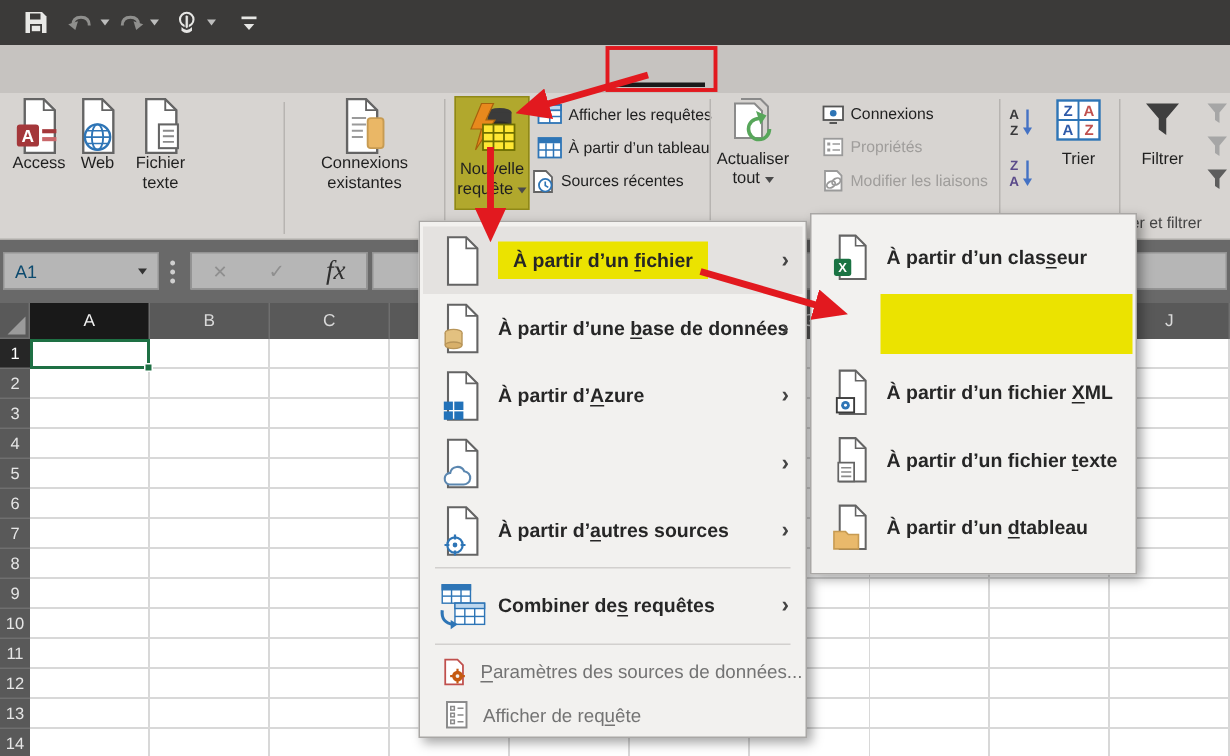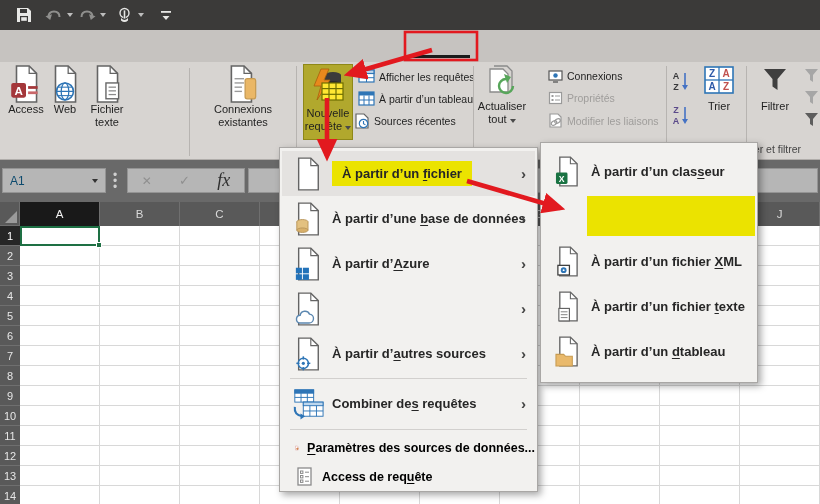--- a/index.html
+++ b/index.html
@@ -43,21 +43,21 @@
              repeating-linear-gradient(to bottom, transparent 0 19px, #d8d8d8 19px 20px); }
 
   
   .menu { background:#f2f1ef; border:1px solid #a9a7a5; box-shadow:3px 3px 7px rgba(0,0,0,.35); z-index:5; }
   .mitem { position:absolute; left:2px; right:2px; display:flex; align-items:center; cursor:default; }
   .mlabel { font-size:13px; font-weight:600; color:#262626; white-space:nowrap; }
   .mlabel u { text-underline-offset:2px; }
   .msep { position:absolute; left:10px; right:10px; height:1px; background:#d2d0ce; }
   .chev { position:absolute; right:9px; font-size:15px; color:#444; font-weight:600; }
   .hl { background:#ebe300; }
-  .msmall { font-size:12.5px; font-weight:700; color:#000000; }
+  .msmall { font-size:12.5px; font-weight:400; color:#737373; }
 
   svg { display:block; }
   .annot { left:0; top:0; width:820px; height:504px; z-index:9; pointer-events:none; }
 </style>
 </head>
 <body>
 
 <div id="app">
 
   <div class="abs titlebar">
@@ -472,21 +472,21 @@
     <div class="mitem" style="top:315px; height:27px">
       <svg width="17" height="19" viewBox="0 0 17 19" style="margin-left:14px">
         <rect x="2" y="1" width="13" height="17" fill="#fff" stroke="#8a8a8a" stroke-width="1.3"></rect>
         <rect x="4.5" y="4" width="2.4" height="2.4" fill="none" stroke="#8a8a8a"></rect>
         <line x1="9" y1="5.2" x2="13" y2="5.2" stroke="#8a8a8a"></line>
         <rect x="4.5" y="8.5" width="2.4" height="2.4" fill="none" stroke="#8a8a8a"></rect>
         <line x1="9" y1="9.7" x2="13" y2="9.7" stroke="#8a8a8a"></line>
         <rect x="4.5" y="13" width="2.4" height="2.4" fill="none" stroke="#8a8a8a"></rect>
         <line x1="9" y1="14.2" x2="13" y2="14.2" stroke="#8a8a8a"></line>
       </svg>
-      <span class="mlabel msmall" style="margin-left:9px"><span>Access de req</span><u>u</u><span>ête</span></span>
+      <span class="mlabel msmall" style="margin-left:9px"><span>Afficher de req</span><u>u</u><span>ête</span></span>
     </div>
   </div>
 
   <div class="abs menu" style="left:540px; top:142px; width:218px; height:241px">
 
     <div class="mitem" style="top:6px; height:45px">
       <svg width="25" height="31" viewBox="0 0 26 32" style="margin-left:12px">
         <path d="M5 1h11l7 7v23H5z" fill="#fff" stroke="#646464" stroke-width="1.4"></path>
         <path d="M16 1v7h7" fill="none" stroke="#646464" stroke-width="1.1"></path>
         <rect x="1" y="17" width="12" height="12" rx="1.5" fill="#1a7343"></rect>

